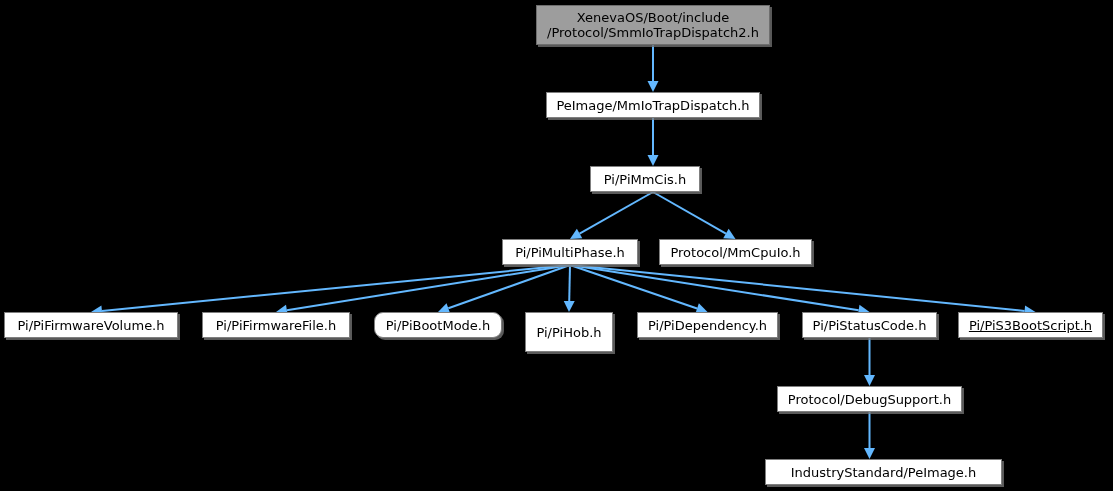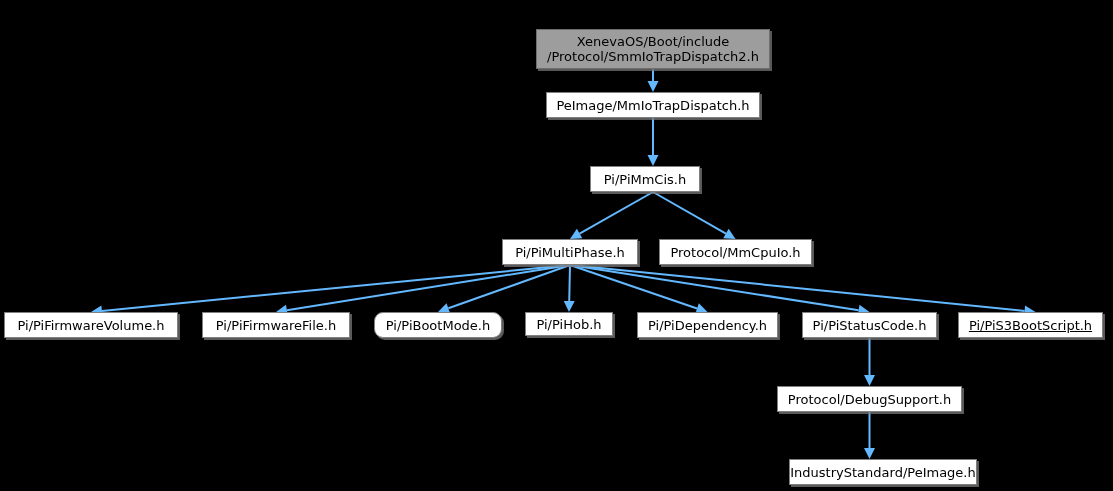--- a/index.html
+++ b/index.html
@@ -36,21 +36,20 @@
     text-align: center;
     white-space: pre;
     box-shadow: 2px 2px 0 0 rgba(120,120,120,0.75);
     cursor: pointer;
     user-select: none;
   }
   .node.highlight {
     background: #9d9d9d;
     border: 1px solid #6e6e6e;
     box-shadow: 2px 2px 0 0 rgba(110,110,110,0.8);
-    margin-top: 24px;
   }
   .node-label {
     display: block;
     padding: 0 6px;
   }
 </style>
 </head>
 <body>
 
 <div id="graph-root">
@@ -111,20 +110,20 @@
   <div id="node-layer">
       <div class="node highlight" style="left: 536px; top: 5px; width: 234px; height: 40px;"><span class="node-label">XenevaOS/Boot/include
 /Protocol/SmmIoTrapDispatch2.h</span></div>
       <div class="node" style="left: 546px; top: 92px; width: 214px; height: 26px;"><span class="node-label">PeImage/MmIoTrapDispatch.h</span></div>
       <div class="node" style="left: 590px; top: 166px; width: 110px; height: 26px;"><span class="node-label">Pi/PiMmCis.h</span></div>
       <div class="node" style="left: 502px; top: 239px; width: 136px; height: 26px;"><span class="node-label">Pi/PiMultiPhase.h</span></div>
       <div class="node" style="left: 659px; top: 239px; width: 153px; height: 26px;"><span class="node-label">Protocol/MmCpuIo.h</span></div>
       <div class="node" style="left: 4px; top: 312px; width: 174px; height: 26px;"><span class="node-label">Pi/PiFirmwareVolume.h</span></div>
       <div class="node" style="left: 202px; top: 312px; width: 148px; height: 26px;"><span class="node-label">Pi/PiFirmwareFile.h</span></div>
       <div class="node" style="left: 374px; top: 312px; width: 128px; height: 26px; border-radius: 9px;"><span class="node-label">Pi/PiBootMode.h</span></div>
-      <div class="node" style="left: 525px; top: 312px; width: 88px; height: 24px;"><span class="node-label">Pi/PiHob.h</span></div>
+      <div class="node" style="left: 525px; top: 312px; width: 88px; height: 40px;"><span class="node-label">Pi/PiHob.h</span></div>
       <div class="node" style="left: 637px; top: 312px; width: 141px; height: 26px;"><span class="node-label">Pi/PiDependency.h</span></div>
       <div class="node" style="left: 802px; top: 312px; width: 135px; height: 26px;"><span class="node-label">Pi/PiStatusCode.h</span></div>
       <div class="node" style="left: 958px; top: 312px; width: 145px; height: 26px; text-decoration: underline;"><span class="node-label">Pi/PiS3BootScript.h</span></div>
       <div class="node" style="left: 777px; top: 386px; width: 185px; height: 26px;"><span class="node-label">Protocol/DebugSupport.h</span></div>
-      <div class="node" style="left: 765px; top: 459px; width: 188px; height: 26px; margin-left: 24px;"><span class="node-label">IndustryStandard/PeImage.h</span></div>
+      <div class="node" style="left: 765px; top: 459px; width: 237px; height: 26px;"><span class="node-label">IndustryStandard/PeImage.h</span></div>
     </div>
 </div>
 
 </body></html>

